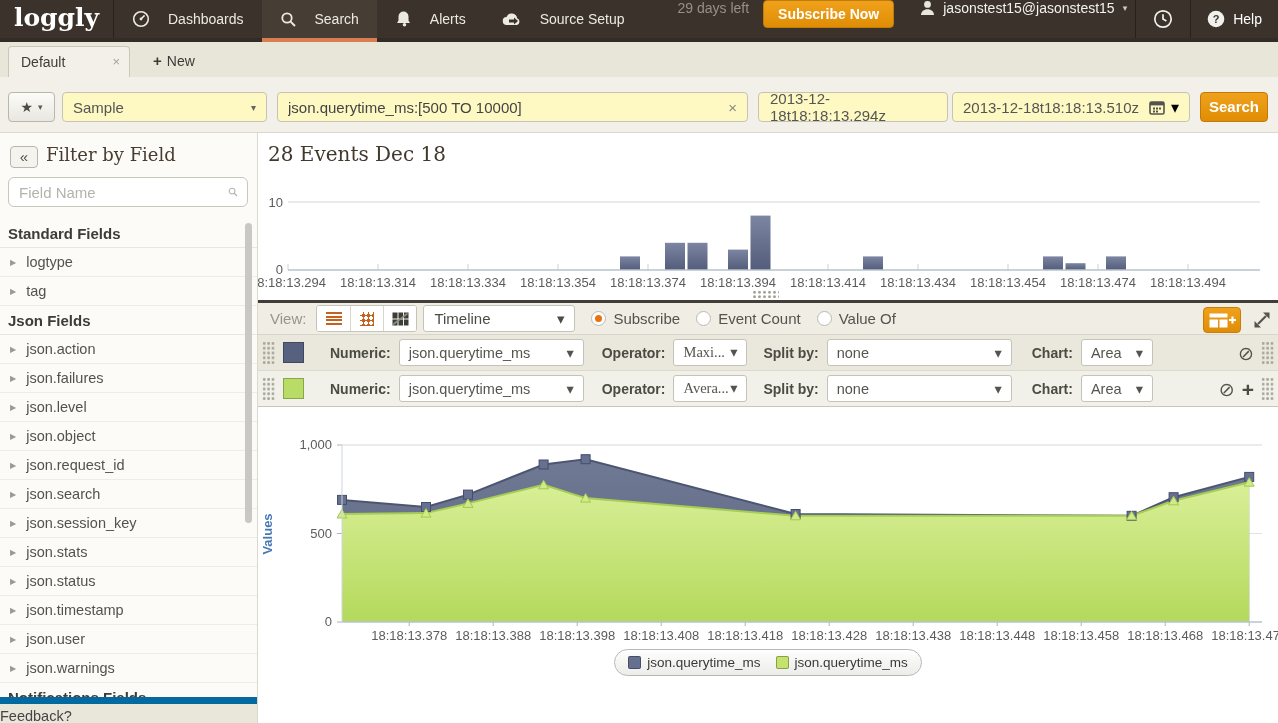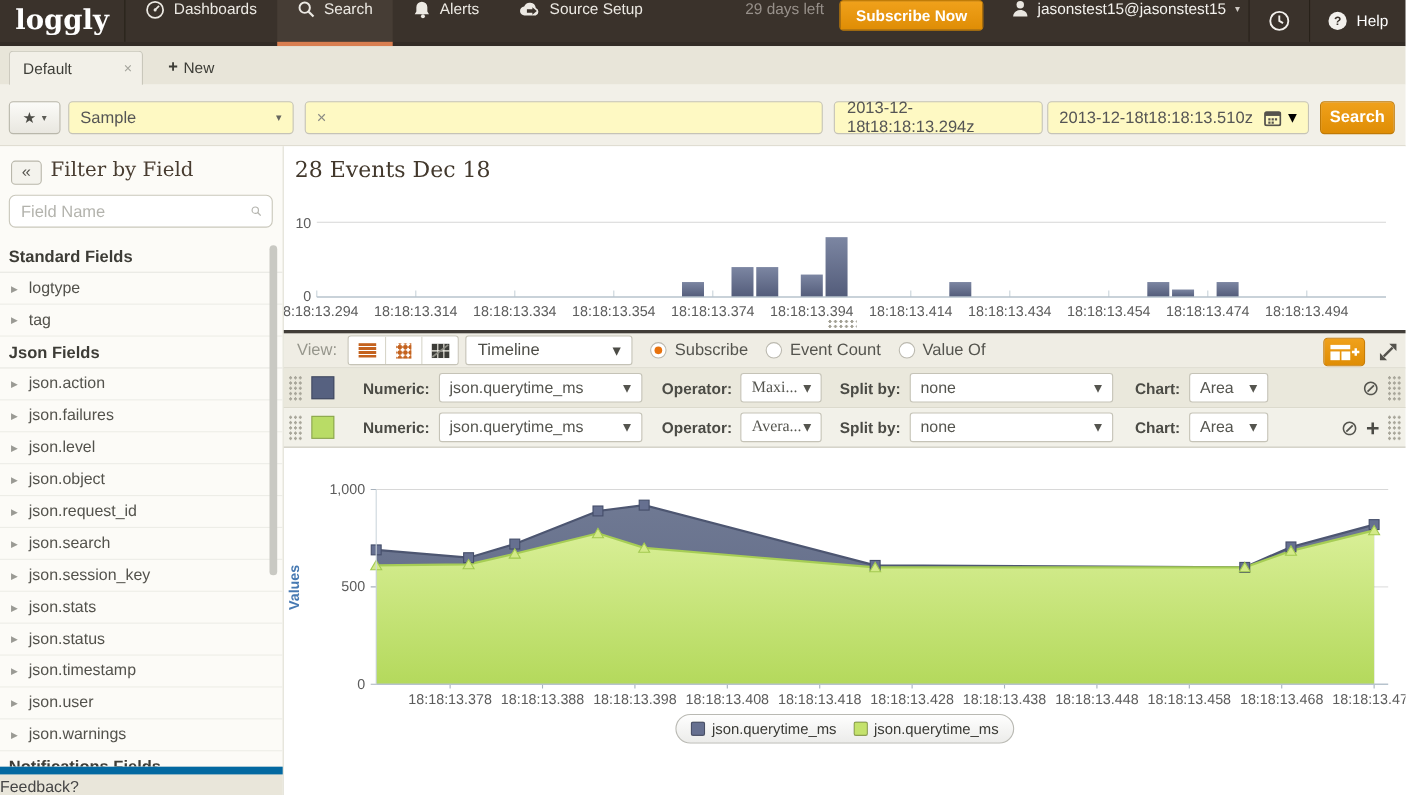--- a/index.html
+++ b/index.html
@@ -6,21 +6,21 @@
   html,body{background:#fff;}
   body{font-family:"Liberation Sans",sans-serif;}
   .app{position:relative;width:1278px;height:723px;overflow:hidden;background:#fff;}
 
   
   .topnav{position:absolute;left:0;top:0;width:1278px;height:42px;
     background:linear-gradient(to bottom,#3a322b 0,#3a322b 38px,#332c26 38px,#332c26 42px);
     display:flex;align-items:flex-start;}
   .logo{width:114px;height:38px;line-height:36px;text-align:center;color:#fff;
     font-family:"DejaVu Serif",serif;font-weight:bold;font-size:25px;border-right:1px solid #272119;}
-  .nav-item{position:relative;height:38px;display:flex;gap:8px;
+  .nav-item{position:relative;height:38px;display:flex;align-items:center;gap:18px;
     padding:0 18px;color:#ece9e3;font-size:14px;cursor:pointer;}
   .nav-item.active{background:#463d35;}
   .nav-item.active::after{content:"";position:absolute;left:0;right:0;top:38px;height:4px;background:#d97e50;}
   .nav-right{margin-left:auto;height:38px;display:flex;align-items:flex-start;}
   .days-left{color:#97908a;font-size:14px;margin-right:14px;}
   .subscribe{background:linear-gradient(#f0a11b,#df8d05);border:1px solid #c07c08;border-radius:4px;
     color:#fff;font-weight:bold;font-size:14px;padding:5px 14px;margin-right:26px;cursor:pointer;}
   .user-menu{display:flex;align-items:center;gap:8px;color:#f4f2ee;font-size:14px;margin-right:8px;cursor:pointer;}
   .caret{font-size:9px;color:#cfcac4;}
   .nav-sep{width:1px;height:38px;background:#272119;}
@@ -212,20 +212,21 @@
   <div class="searchrow">
     <div class="ctl star-btn">
       <span class="star">★</span>
       <span class="caret2">▾</span>
     </div>
     <div class="ctl sel saved-select">
       <span>Sample</span>
       <span class="caret2">▾</span>
     </div>
     <div class="ctl query-wrap">
+      <input type="text" value="json.querytime_ms:[500 TO 10000]" style="">
       <span class="clear-x">×</span>
     </div>
     <div class="ctl date-input from-input">
       <span>2013-12-18t18:18:13.294z</span>
     </div>
     <div class="ctl to-wrap">
       <span class="tval">2013-12-18t18:18:13.510z</span>
       <span class="cal-group">
         <svg width="16" height="15" viewBox="0 0 16 15">
           <rect x="1" y="2" width="14" height="12" rx="1.5" fill="none" stroke="#55534d" stroke-width="1.6"></rect>

